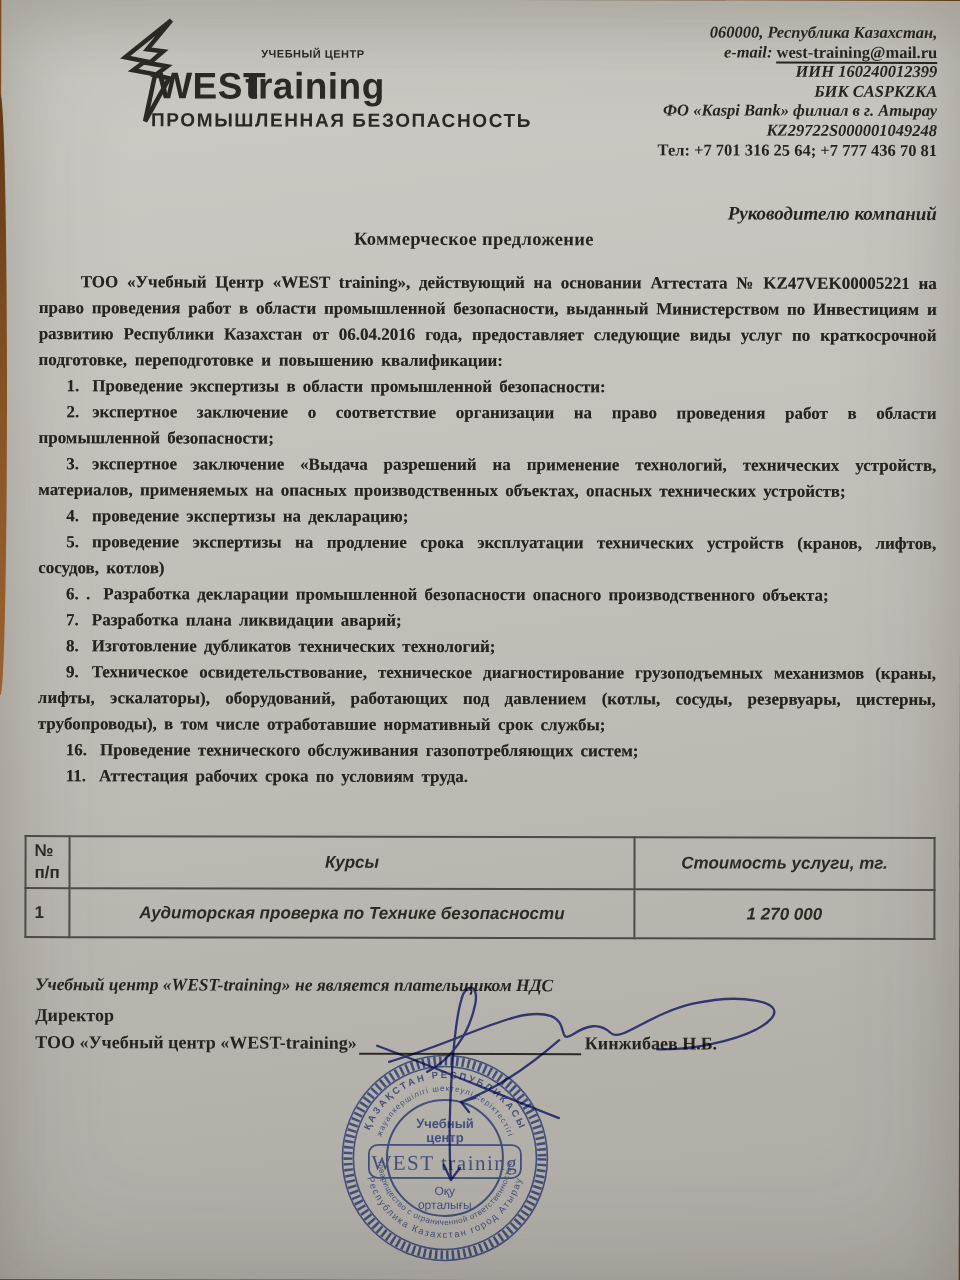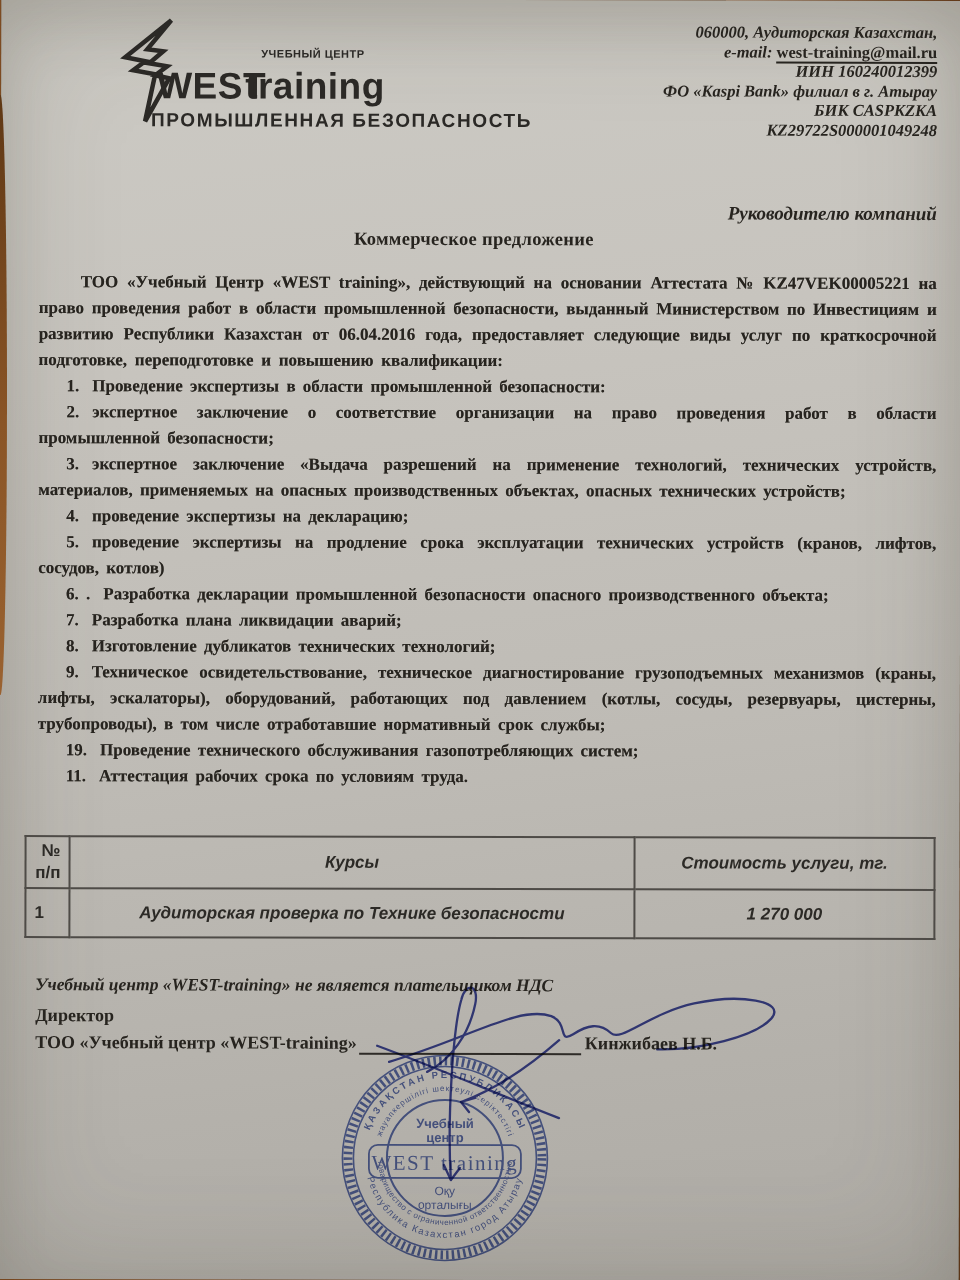--- a/index.html
+++ b/index.html
@@ -78,21 +78,21 @@
   }
   .service .num{margin-right:13px;}
   
   table.price{
     position:absolute;left:25px;top:836px;width:911px;
     border-collapse:collapse;
     font-family:"Liberation Sans",sans-serif;font-weight:bold;font-size:17px;
     color:#2c2a26;
   }
   table.price th,table.price td{border:2px solid #4e4b47;padding:2px 8px;}
-  th.h-num{width:44px;font-style:normal;font-weight:bold;text-align:right;height:52px;line-height:22px;}
+  th.h-num{width:44px;font-style:normal;font-weight:bold;text-align:left;height:52px;line-height:22px;}
   th.h-course{font-style:italic;text-align:center;}
   th.h-price{width:300px;font-style:italic;text-align:center;}
   td.c-num{height:49px;font-style:normal;text-align:left;}
   td.c-course,td.c-price{font-style:italic;text-align:center;white-space:nowrap;}
   
   .vat-note{position:absolute;left:36px;top:957px;font-weight:bold;font-style:italic;font-size:17.5px;}
   .sign-block{position:absolute;left:36px;top:1003px;font-weight:bold;font-size:18px;line-height:27px;}
   .company-line{display:flex;align-items:flex-end;}
   .sig-space{display:inline-block;width:222px;border-bottom:2.2px solid #2e2b27;height:22px;margin:0 4px 2px 2px;}
   
@@ -114,46 +114,47 @@
       <div class="logo">
         <svg class="bolt" width="64" height="108" viewBox="0 0 64 108">
           <path d="M52 3 L6 40 L26 44 L14 53 L36 57 L26 104 L50 61 L36 58 L48 49 L30 46 L44 34 L28 32 Z" fill="none" stroke="#2b2926" stroke-width="4.5" stroke-linejoin="miter"></path>
         </svg>
         <span class="logo-west">WEST</span>
         <span class="logo-uc">УЧЕБНЫЙ ЦЕНТР</span>
         <span class="logo-training">training</span>
         <span class="logo-promsafe">ПРОМЫШЛЕННАЯ БЕЗОПАСНОСТЬ</span>
       </div>
       <div class="contact">
-        <div>060000, Аудиторская Казахстан,</div>
+        <div>060000, Республика Казахстан,</div>
         <div><span>e-mail:</span> <span class="email-link">west-training@mail.ru</span></div>
         <div>ИИН 160240012399</div>
+        <div>БИК CASPKZKA</div>
         <div>ФО «Kaspi Bank» филиал в г. Атырау</div>
-        <div>БИК CASPKZKA</div>
         <div>KZ29722S000001049248</div>
+        <div class="upright">Тел: +7 701 316 25 64;  +7 777 436 70 81</div>
       </div>
     </div>
 
     <div class="addressee">Руководителю компаний</div>
     <div class="doc-title">Коммерческое предложение</div>
 
     <p class="intro">ТОО «Учебный Центр «WEST training», действующий на основании Аттестата № KZ47VEK00005221 на право проведения работ в области промышленной безопасности, выданный Министерством по Инвестициям и развитию Республики Казахстан от 06.04.2016 года, предоставляет следующие виды услуг по краткосрочной подготовке, переподготовке и повышению квалификации:</p>
 
     <div class="services">
 
     <p class="service"><span class="num">1.</span><span class="svc-text">Проведение экспертизы в области промышленной безопасности:</span></p>
         <p class="service"><span class="num">2.</span><span class="svc-text">экспертное заключение о соответствие организации на право проведения работ в области промышленной безопасности;</span></p>
         <p class="service"><span class="num">3.</span><span class="svc-text">экспертное заключение «Выдача разрешений на применение технологий, технических устройств, материалов, применяемых на опасных производственных объектах, опасных технических устройств;</span></p>
         <p class="service"><span class="num">4.</span><span class="svc-text">проведение экспертизы на декларацию;</span></p>
         <p class="service"><span class="num">5.</span><span class="svc-text">проведение экспертизы на продление срока эксплуатации технических устройств (кранов, лифтов, сосудов, котлов)</span></p>
         <p class="service"><span class="num">6. .</span><span class="svc-text">Разработка декларации промышленной безопасности опасного производственного объекта;</span></p>
         <p class="service"><span class="num">7.</span><span class="svc-text">Разработка плана ликвидации аварий;</span></p>
         <p class="service"><span class="num">8.</span><span class="svc-text">Изготовление дубликатов технических технологий;</span></p>
         <p class="service"><span class="num">9.</span><span class="svc-text">Техническое освидетельствование, техническое диагностирование грузоподъемных механизмов (краны, лифты, эскалаторы), оборудований, работающих под давлением (котлы, сосуды, резервуары, цистерны, трубопроводы), в том числе отработавшие нормативный срок службы;</span></p>
-        <p class="service"><span class="num">19.</span><span class="svc-text">Проведение технического обслуживания газопотребляющих систем;</span></p>
+        <p class="service"><span class="num">16.</span><span class="svc-text">Проведение технического обслуживания газопотребляющих систем;</span></p>
         <p class="service"><span class="num">11.</span><span class="svc-text">Аттестация рабочих срока по условиям труда.</span></p>
       </div>
 
     <table class="price">
       <tbody>
           <tr>
         <th class="h-num">№ п/п</th>
         <th class="h-course">Курсы</th>
         <th class="h-price">Стоимость услуги, тг.</th>
       </tr>

